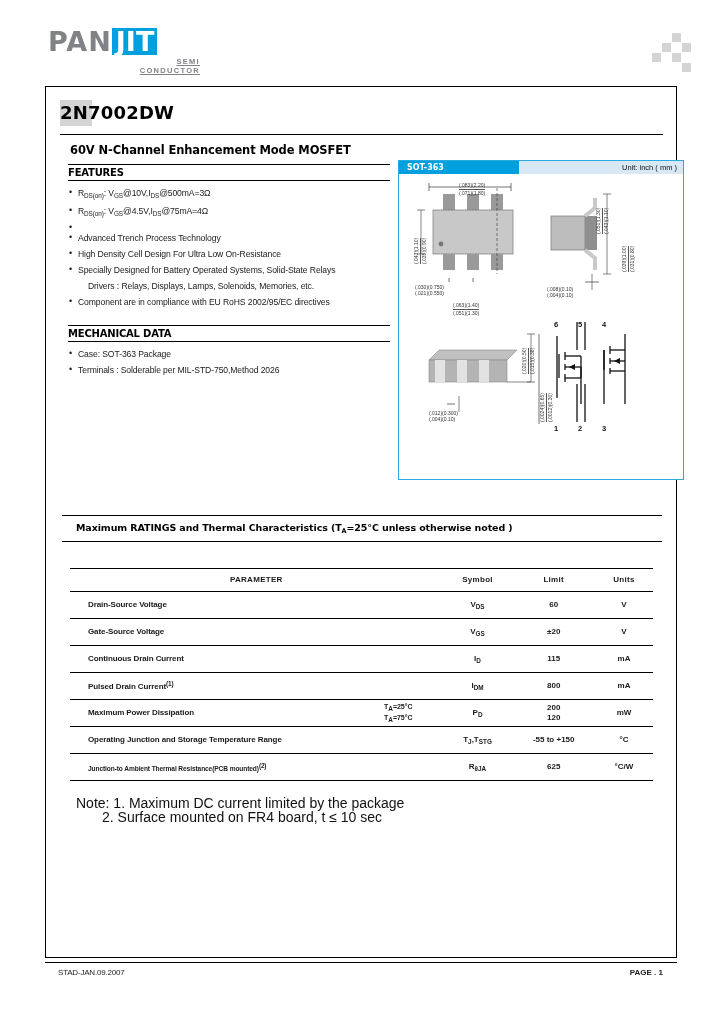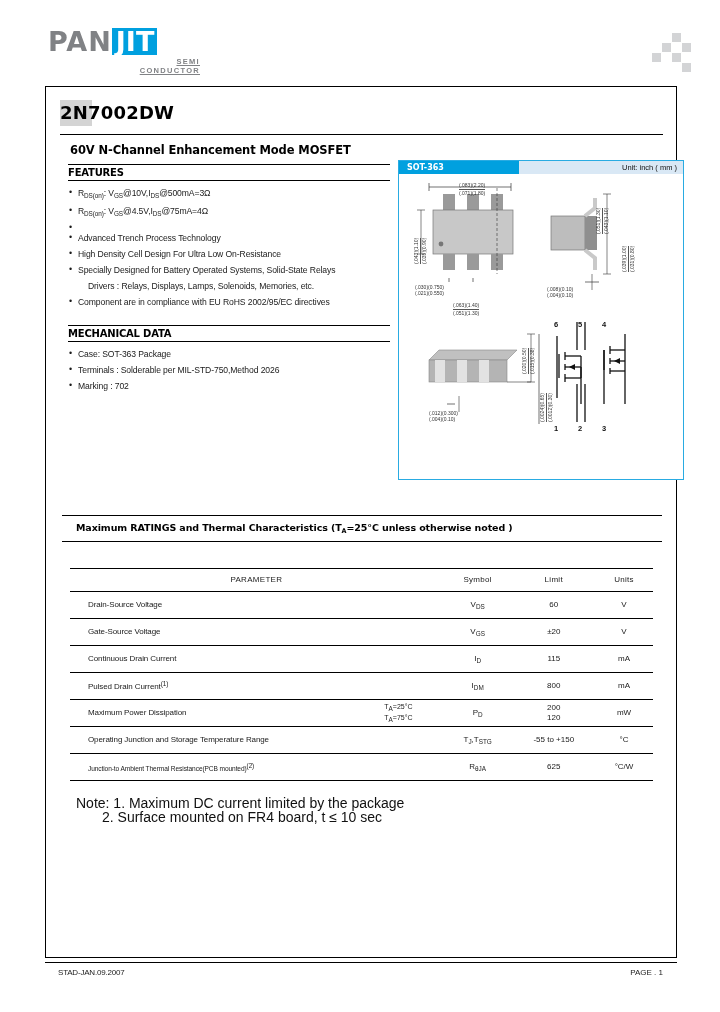--- a/index.html
+++ b/index.html
@@ -260,21 +260,21 @@
   table.rt {
     margin-top: 26px;
     width: 583px;
     margin-left: 8px;
     border-collapse: collapse;
     font-size: 8px;
   }
   table.rt th, table.rt td {
     border-top: 1px solid #000;
     padding: 0;
-    font-weight: normal;
+    font-weight: bold;
     color: #1a1a1a;
     margin-top: 11px;
   }
   table.rt thead th {
     border-bottom: 1px solid #000;
     border-top: 1px solid #000;
     height: 22px;
     font-size: 8px;
     letter-spacing: 0.3px;
   }
@@ -324,20 +324,21 @@
     font-size: 8px;
     color: #222;
     letter-spacing: -0.2px;
   }
   .foot-right {
     position: absolute;
     right: 57px;
     top: 968px;
     font-size: 8px;
     color: #222;
+    font-weight: bold;
   }
 
   svg { display:block; }
 </style>
 </head>
 <body>
 
 <div class="page">
 
   <div class="logo-block">
@@ -386,21 +387,20 @@
       <li>Specially Designed for Battery Operated Systems, Solid-State Relays</li>
       <li class="cont">Drivers : Relays, Displays, Lamps, Solenoids, Memories, etc.</li>
       <li>Component are in compliance with EU RoHS 2002/95/EC directives</li>
     </ul>
 
     <div class="mech-wrap">
       <div class="sec-head">MECHANICAL DATA</div>
       <ul class="bullets">
         <li>Case: SOT-363 Package</li>
         <li>Terminals : Solderable per MIL-STD-750,Method 2026</li>
-        <li>Marking : 702</li>
       </ul>
     </div>
   </div>
 
   <div class="pkgbox">
     <div class="pkg-head">
       <div class="pkg-head-left">SOT-363</div>
       <div class="pkg-head-right">Unit: inch ( mm )</div>
     </div>
     <div class="pkg-body">

